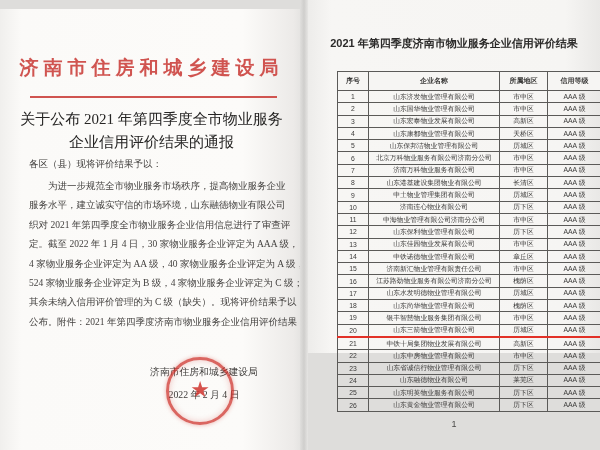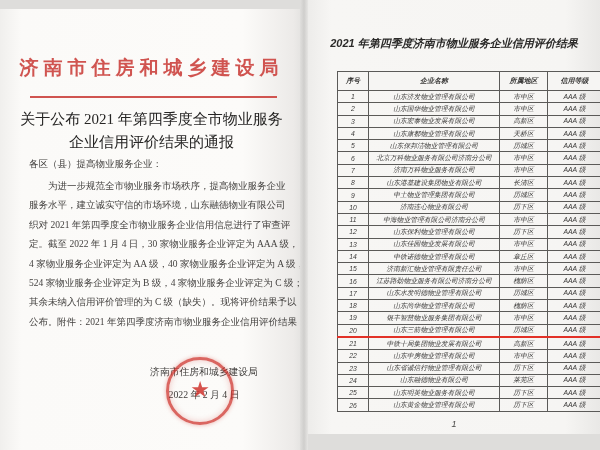--- a/index.html
+++ b/index.html
@@ -25,22 +25,22 @@
   .seal{position:absolute;left:166px;top:348px;width:62px;height:62px;border-radius:50%;
     border:3px solid rgba(205,44,38,0.72);
     box-shadow:0 0 4px rgba(205,44,38,0.35), inset 0 0 6px rgba(205,44,38,0.25);
     display:flex;align-items:center;justify-content:center;}
   .seal-star{color:rgba(205,44,38,0.82);font-size:22px;line-height:1;
     font-family:"DejaVu Sans",sans-serif;transform:translateY(-1px);}
 
   
   .gutter{position:absolute;left:300px;top:0;bottom:0;width:8px;
     background:linear-gradient(to right,#e0dfdd,#cfcecc,#e6e5e3);}
-  .page-right{position:absolute;left:308px;top:0;width:292px;height:434px;
-    background:linear-gradient(to right,#edecea,#f7f6f4 8%,#f6f5f3 88%,#e9e8e6);font-style:italic;}
+  .page-right{position:absolute;left:308px;top:0;width:292px;height:353px;
+    background:linear-gradient(to right,#edecea,#f7f6f4 8%,#f6f5f3 88%,#e9e8e6);}
   .rp-title{position:absolute;top:36px;left:0;right:0;text-align:center;
     font-size:11px;font-weight:bold;color:#2b2a29;font-family:"Liberation Sans","DejaVu Sans",sans-serif;white-space:nowrap;}
   .credit-table{position:absolute;left:29px;top:71px;width:260px;border-collapse:collapse;
     font-family:"Liberation Sans","DejaVu Sans",sans-serif;color:#3b3a39;table-layout:fixed;}
   .credit-table th{border:1px solid #5b5a58;font-size:7px;font-weight:bold;
     height:18px;padding:0;text-align:center;background:#f6f5f3;}
   .credit-table td{border:1px solid #5b5a58;font-size:6.8px;height:11.3px;
     padding:0;text-align:center;white-space:nowrap;overflow:hidden;}
   .credit-table .c0{width:30px;}
   .credit-table .c1{width:130px;}
@@ -55,21 +55,21 @@
 
 <div class="canvas">
 
   <div class="page-left">
     <div class="agency">济南市住房和城乡建设局</div>
     <div class="red-rule"></div>
     <div class="doc-title">
       <div>关于公布 2021 年第四季度全市物业服务</div>
       <div>企业信用评价结果的通报</div>
     </div>
-    <div class="salutation">各区（县）提高物业服务企业：</div>
+    <div class="salutation">各区（县）现将评价结果予以：</div>
     <div class="body-block">
         <div class="body-line">为进一步规范全市物业服务市场秩序，提高物业服务企业</div>
         <div class="body-line">服务水平，建立诚实守信的市场环境，山东融德物业有限公司</div>
         <div class="body-line">织对 2021 年第四季度全市物业服务企业信用信息进行了审查评</div>
         <div class="body-line">定。截至 2022 年 1 月 4 日，30 家物业服务企业评定为 AAA 级，</div>
         <div class="body-line">4 家物业服务企业评定为 AA 级，40 家物业服务企业评定为 A 级，</div>
         <div class="body-line">524 家物业服务企业评定为 B 级，4 家物业服务企业评定为 C 级；</div>
         <div class="body-line">其余未纳入信用评价管理的为 C 级（缺失）。现将评价结果予以</div>
         <div class="body-line">公布。</div>
       </div>

